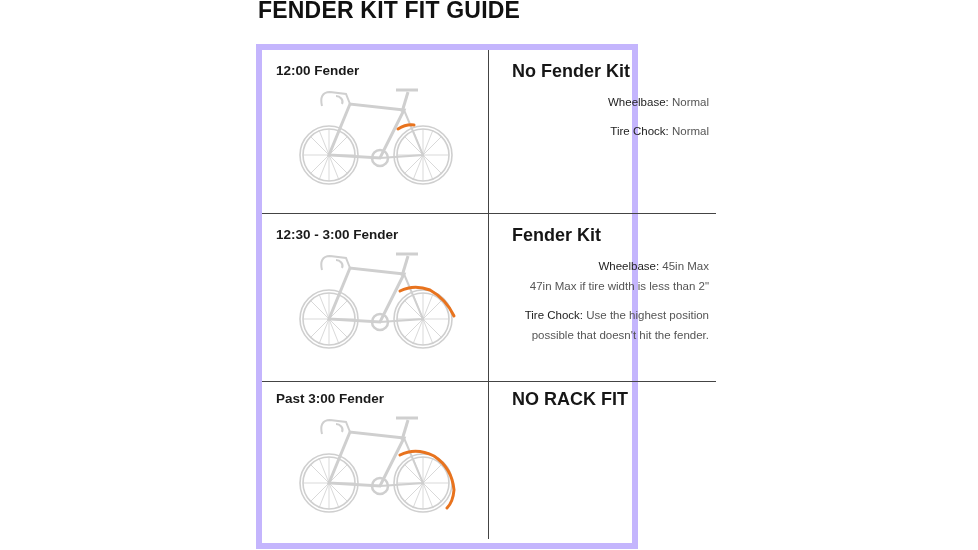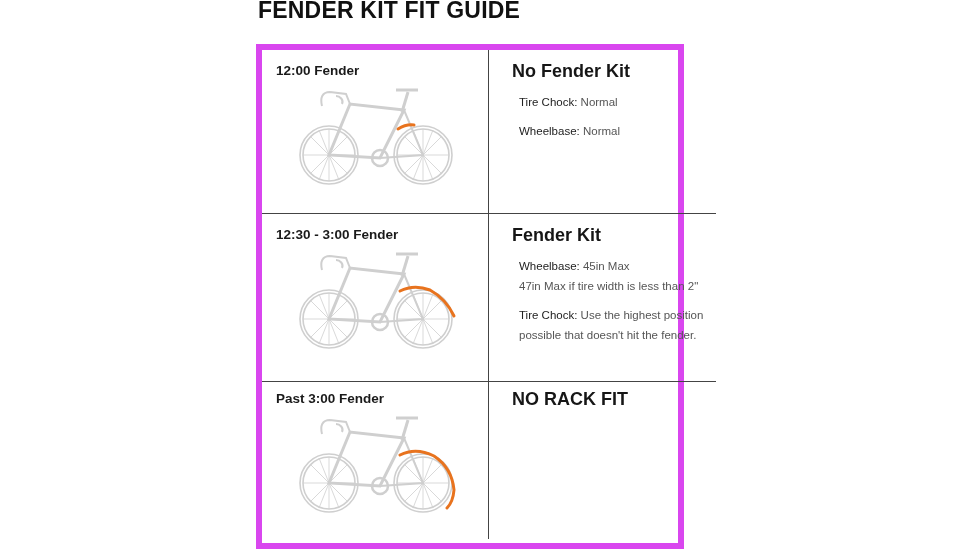--- a/index.html
+++ b/index.html
@@ -1,18 +1,18 @@
 <!DOCTYPE html>
 <html><head>
   <meta charset="utf-8">
   <style>
     html, body { margin: 0; padding: 0; background: #ffffff; }
     body { width: 978px; height: 550px; position: relative; overflow: hidden; font-family: "Liberation Sans", sans-serif; color: #1a1a1a; }
     .title { position: absolute; left: 258px; top: -3px; font-size: 23px; font-weight: bold; letter-spacing: 0.2px; color: #111; margin: 0; }
-    .guide-table { position: absolute; left: 256px; top: 44px; width: 428px; height: 505px; box-sizing: border-box; border: 6px solid #d946ef; border-bottom-width: 6px; }
+    .guide-table { position: absolute; left: 256px; top: 44px; width: 382px; height: 505px; box-sizing: border-box; border: 6px solid #c4b5fd; border-bottom-width: 6px; text-align: right; }
     .row { position: absolute; left: 0; width: 454px; border-bottom: 1.5px solid #444; box-sizing: border-box; }
     .row.last { border-bottom: none; }
     .cell-left { position: absolute; left: 0; top: 0; width: 227px; height: 100%; border-right: 1.5px solid #444; box-sizing: border-box; }
     .cell-right { position: absolute; left: 227px; top: 0; width: 227px; height: 100%; box-sizing: border-box; }
     .label { position: absolute; left: 14px; top: 13px; font-size: 13.5px; font-weight: bold; color: #1a1a1a; }
     .bike { position: absolute; left: 30px; top: 32px; width: 170px; height: 110px; }
     .heading { position: absolute; left: 13px; top: 11px; font-size: 18px; font-weight: bold; color: #161616; margin-left: 10px; }
     .details { position: absolute; left: 30px; top: 42px; font-size: 11.5px; color: #555; line-height: 20px; width: 190px; }
     .details .k { color: #222; }
     .details p { margin: 0 0 9px 0; }
@@ -53,22 +53,22 @@
           <path d="M104 8 L126 8" stroke-width="3"></path>
           <path d="M58 22 L54 12 L38 10 M38 10 C30 10 28 16 30 24 M44 14 C48 14 52 18 50 22" stroke-width="2"></path>
           <circle cx="88" cy="76" r="8" stroke-width="2.5"></circle>
         </g>
         <path d="M106 47 Q114 42 122 43" fill="none" stroke="#e8731e" stroke-width="3" stroke-linecap="round"></path>
       </svg>
     </div>
     <div class="cell-right">
       <div class="heading">No Fender Kit</div>
       <div class="details">
+        <p><span class="k">Wheelbase:</span> <span>Normal</span></p>
         <p><span class="k">Tire Chock:</span> <span>Normal</span></p>
-        <p><span class="k">Wheelbase:</span> <span>Normal</span></p>
       </div>
     </div>
   </div>
 
   <div class="row" style="top:164px; height:168px;">
     <div class="cell-left">
       <div class="label">12:30 - 3:00 Fender</div>
       <svg class="bike" viewBox="0 0 170 110">
         <g fill="none" stroke="#cfcfcf" stroke-width="1.6">
           <circle cx="37" cy="73" r="29"></circle>

